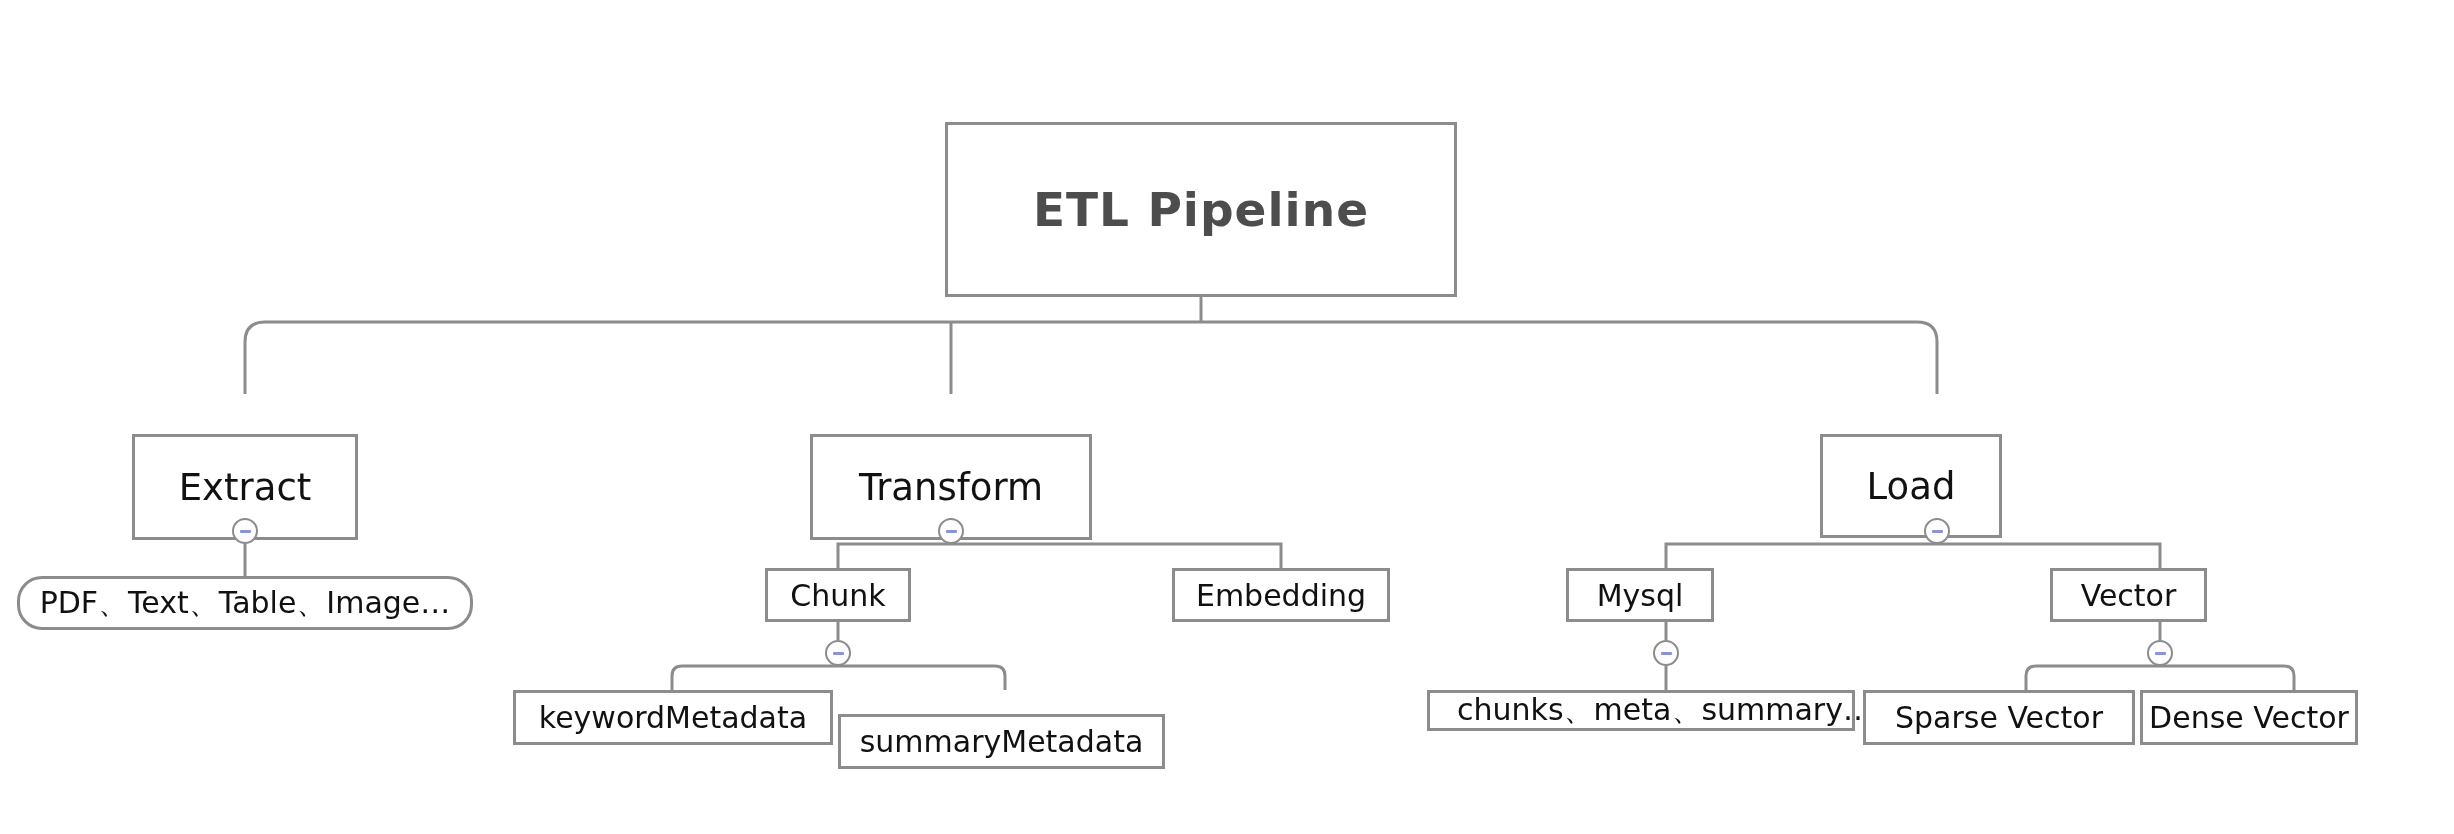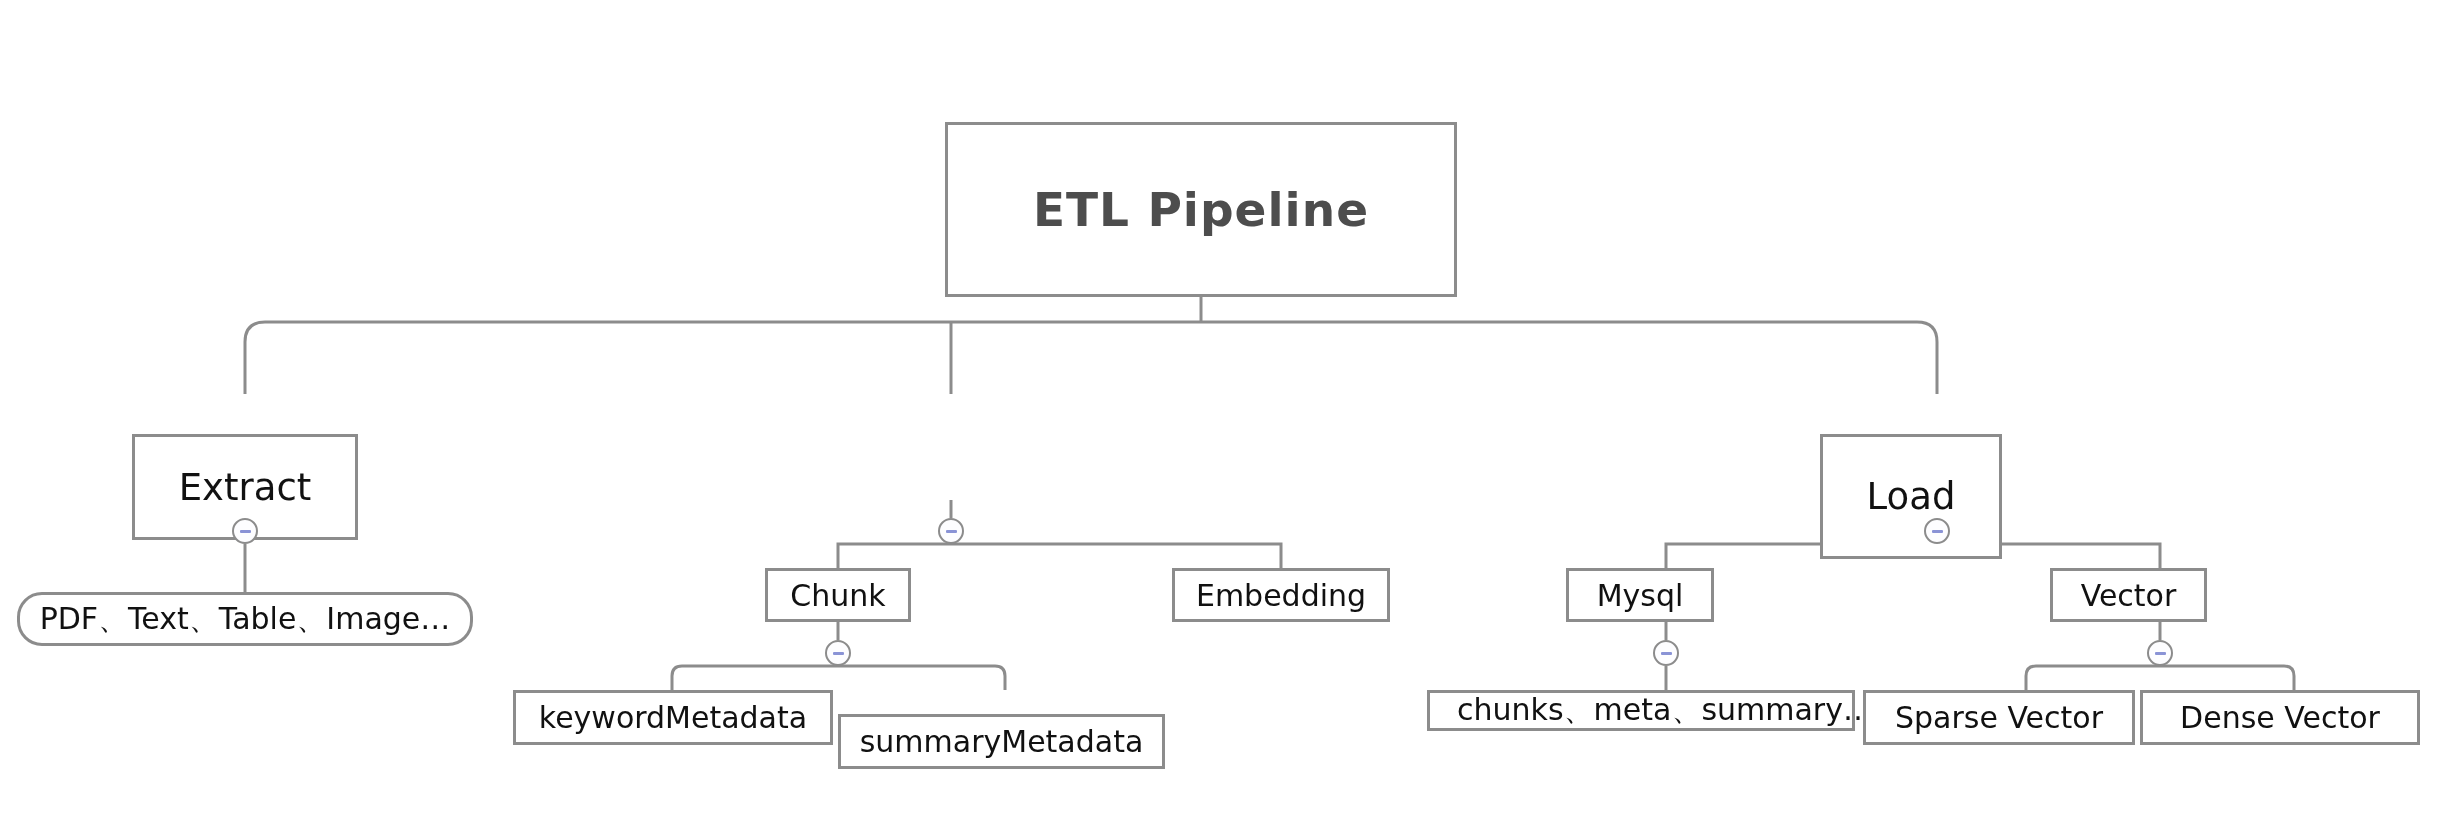--- a/index.html
+++ b/index.html
@@ -98,32 +98,35 @@
     <span>ETL Pipeline</span>
   </div>
 
   <div class="node level1" style="left:132px;top:394px;width:226px;height:106px;">
     <span>Extract</span>
   </div>
   <div class="toggle" style="left:232px;top:518px;">
     <span class="bar"></span>
   </div>
 
+  <div class="node level1" style="left:810px;top:394px;width:282px;height:106px;">
+    <span>Transform</span>
+  </div>
   <div class="toggle" style="left:938px;top:518px;">
     <span class="bar"></span>
   </div>
 
-  <div class="node level1" style="left:1820px;top:394px;width:182px;height:125px;">
+  <div class="node level1" style="left:1820px;top:394px;width:182px;height:104px;">
     <span>Load</span>
   </div>
   <div class="toggle" style="left:1924px;top:518px;">
     <span class="bar"></span>
   </div>
 
-  <div class="node leaf" style="left:17px;top:592px;width:456px;height:54px;border-radius:25px;">
+  <div class="node leaf" style="left:17px;top:576px;width:456px;height:54px;border-radius:25px;">
     <span>PDF、Text、Table、Image…</span>
   </div>
 
   <div class="node leaf" style="left:765px;top:568px;width:146px;height:54px;">
     <span>Chunk</span>
   </div>
   <div class="toggle" style="left:825px;top:640px;">
     <span class="bar"></span>
   </div>
 
@@ -151,17 +154,17 @@
   <div class="toggle" style="left:2147px;top:640px;">
     <span class="bar"></span>
   </div>
 
   <div class="node leaf" style="left:1427px;top:690px;width:428px;height:41px;padding-left:48px;">
     <span>chunks、meta、summary…</span>
   </div>
   <div class="node leaf" style="left:1863px;top:690px;width:272px;height:55px;">
     <span>Sparse Vector</span>
   </div>
-  <div class="node leaf" style="left:2140px;top:690px;width:280px;height:55px;">
+  <div class="node leaf" style="left:2140px;top:690px;width:218px;height:55px;">
     <span>Dense Vector</span>
   </div>
 
 </div>
 
 </body></html>

